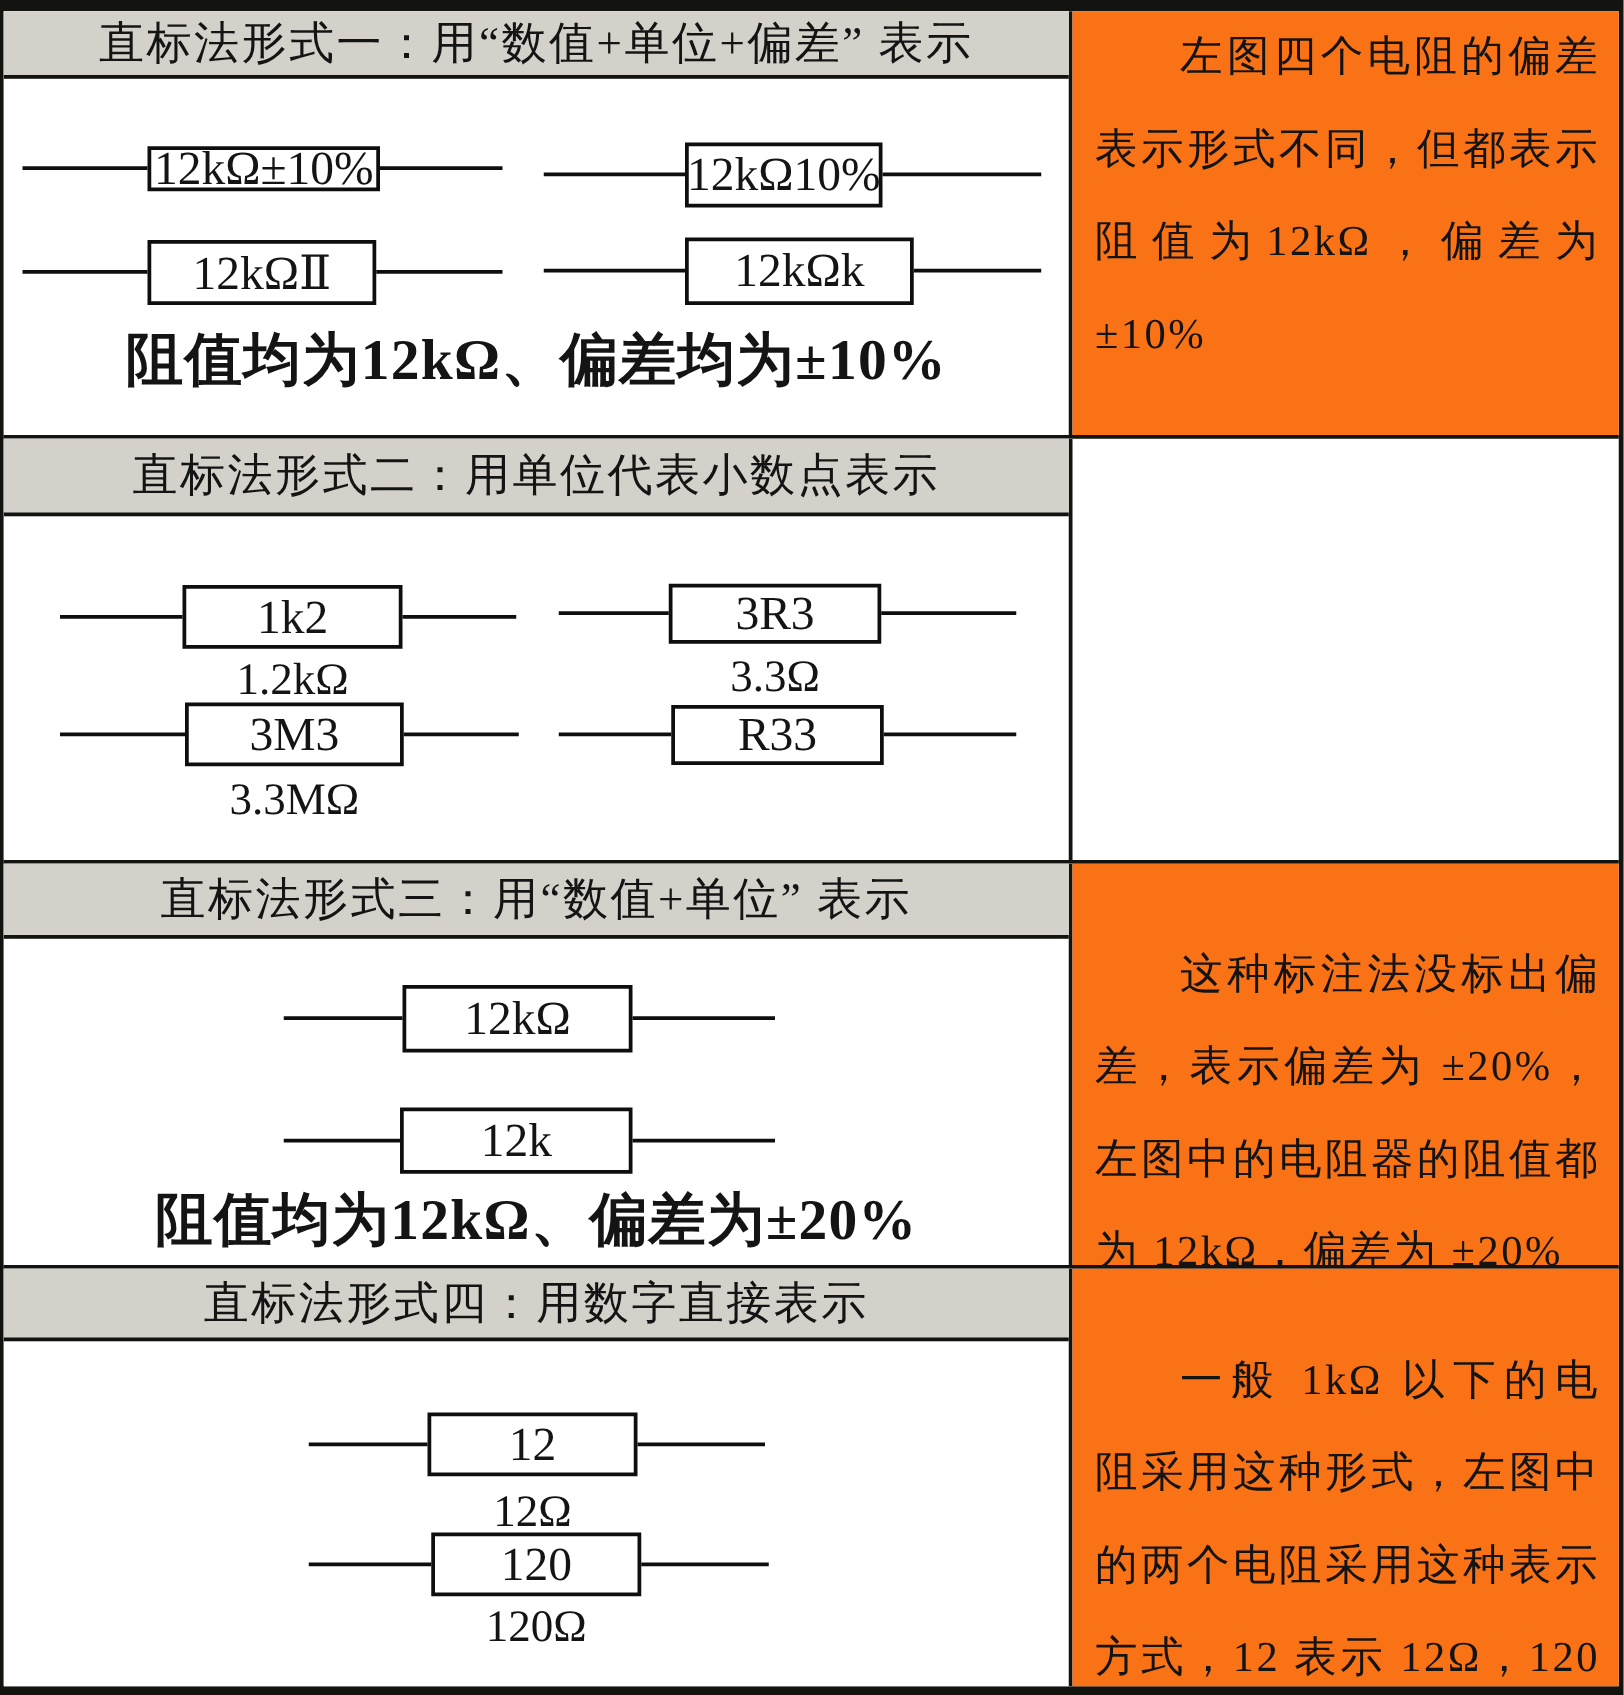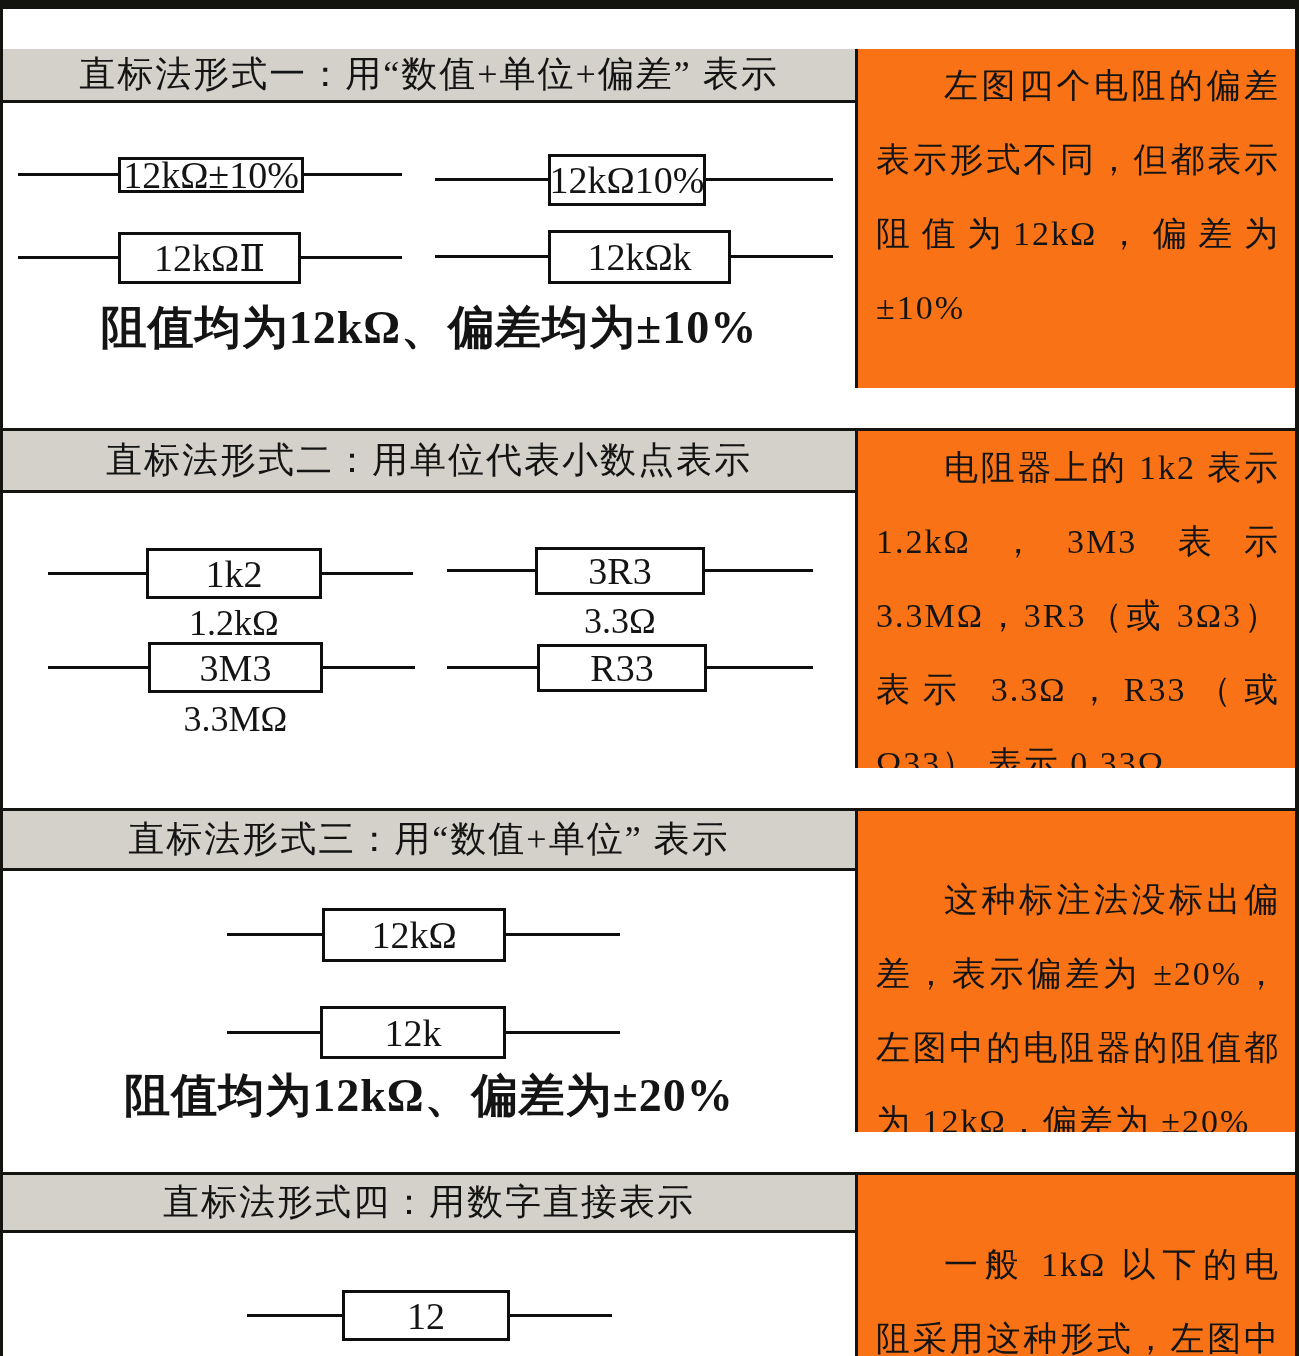--- a/index.html
+++ b/index.html
@@ -9,21 +9,21 @@
   .table {
     position:relative;
     width:1299px; height:1356px;
     background:#ffffff;
     border:3px solid #131310;
     border-top-width:9px;
     border-right-width:4px;
     border-bottom-width:7px;
   }
 
-  .row { position:relative; display:flex; align-items:center;margin-top:40px; }
+  .row { position:relative; display:flex; align-items:center; }
   .row.bordered { border-top:3px solid #131310; }
 
   .cell-l {
     position:relative;
     width:855px; height:100%;
     border-right:3px solid #131310;
     background:#ffffff;
   }
   .cell-r {
     position:relative;
@@ -146,23 +146,20 @@
         <div class="val" style="left:100px; width:175px; top:56px">3.3MΩ</div>
       </div>
 
       <div class="res" style="left:444px; top:213px; width:366px; height:48px">
         <i class="wire"></i>
         <div class="body" style="left:90px; width:170px">
           <span>R33</span>
         </div>
       </div>
     </div>
-    <div class="cell-r">
-      <p class="note" style="padding-top:0">电阻器上的 1k2 表示 1.2kΩ，3M3 表示 3.3MΩ，3R3（或 3Ω3） 表示 3.3Ω，R33（或 Ω33） 表示 0.33Ω</p>
-    </div>
   </div>
 
   <div class="row bordered" style="height:324px">
     <div class="cell-l">
       <div class="hdr" style="height:60px">
         <span>直标法形式三：用“数值+单位” 表示</span>
       </div>
 
       <div class="res" style="left:224px; top:97px; width:393px; height:54px">
         <i class="wire"></i>

